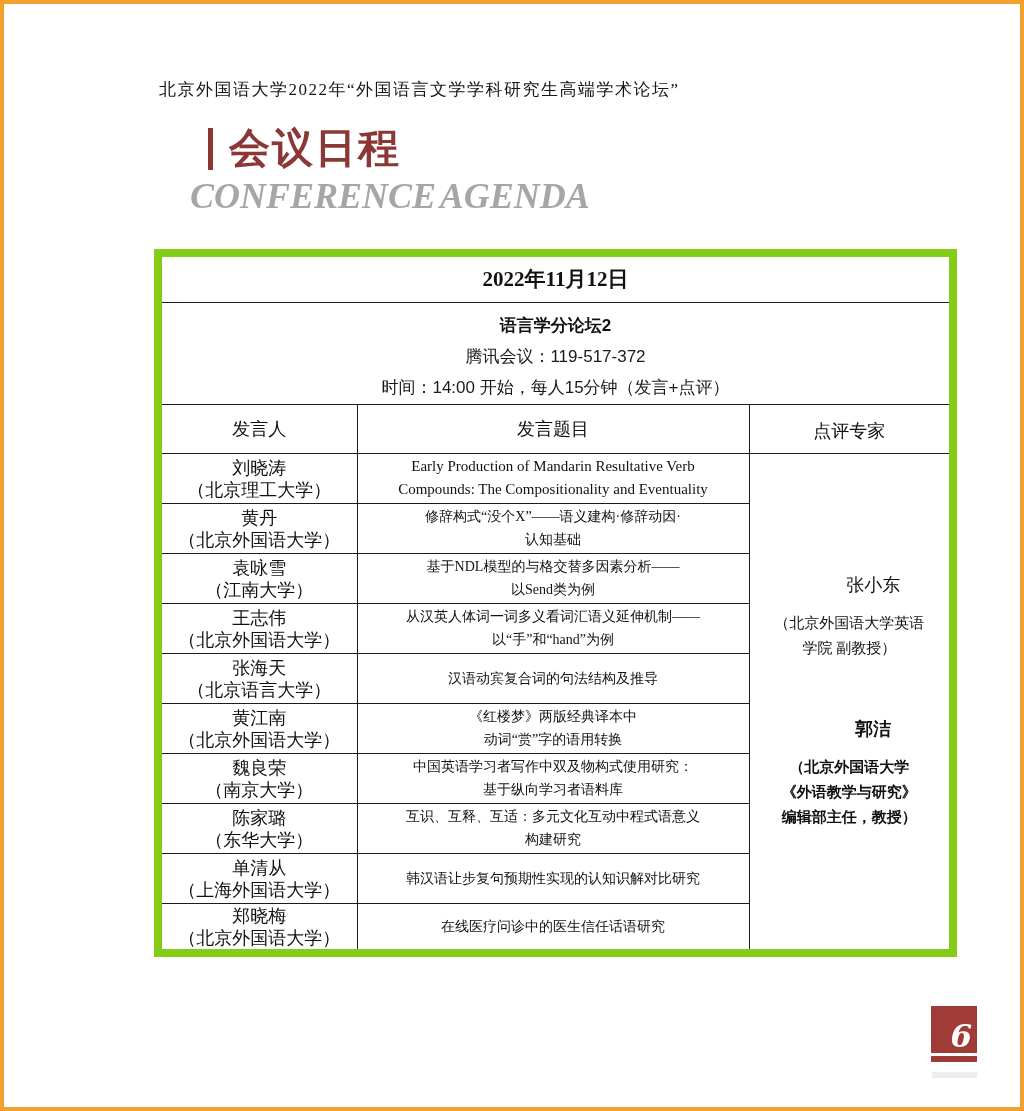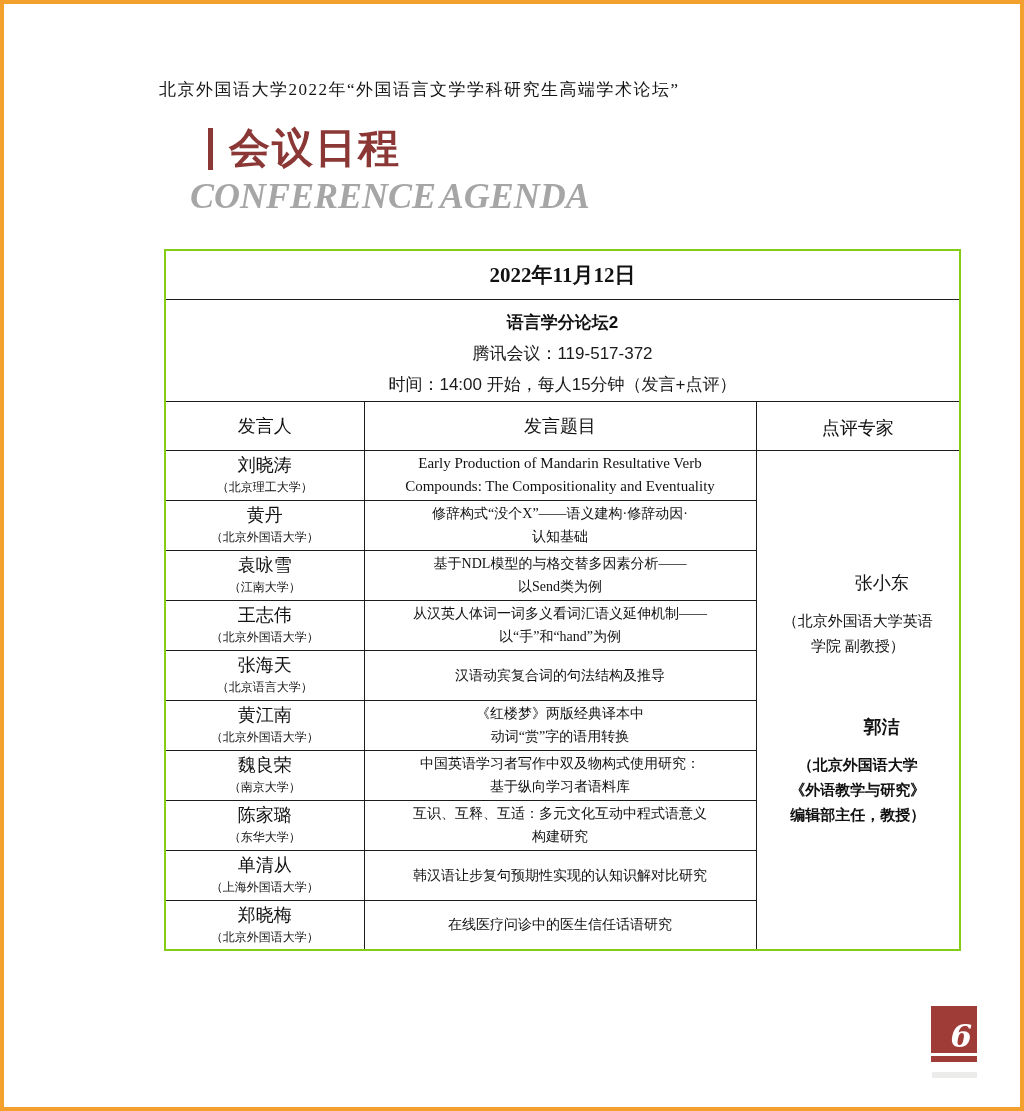--- a/index.html
+++ b/index.html
@@ -45,24 +45,24 @@
   .title-en{
     margin:4px 0 0 18px;
     font-family: var(--serif);
     font-style:italic; font-weight:700;
     font-size:36px; letter-spacing:0px;
     word-spacing:-4px;
     color:var(--subtitle_gray,#A6A6A6);
   }
   
   table.agenda{
-    position:absolute; left:160px; top:245px;
+    position:absolute; left:150px; top:245px;
     width:795px;
     border-collapse:collapse; table-layout:fixed;
-    border:2px solid #84cc16;
+    border:8px solid #84cc16;
   }
   table.agenda td, table.agenda th{
     border:1px solid #1c1c1c;
     text-align:center; vertical-align:middle;
   }
   tr.r-date{ height:49px; }
   .cell-date{
     font-family:var(--serif); font-weight:700; font-size:21px;
   }
   tr.r-session{ height:102px; }
@@ -72,21 +72,21 @@
   }
   .session-meeting, .session-time{
     font-family:var(--sans); font-weight:400; font-size:17px;
     line-height:31px; color:#1a1a1a;
   }
   tr.r-head{ height:49px; }
   table.agenda th{ font-weight:400; font-family:Liberation Sans, sans-serif; font-size:18px; }
   th.h-reviewer{ vertical-align:top; padding-top:5px; }
   tr.r-data{ height:50px; }
   .spk-name{ font-size:18px; line-height:25px; }
-  .spk-affil{ font-size:12px; line-height:19px; }
+  .spk-affil{ font-size:18px; line-height:19px; }
   .cell-topic div{ font-size:14px; line-height:23px; }
   .cell-topic .en{ font-size:15px; }
   .cell-reviewer{ vertical-align:middle; }
   .reviewer-block + .reviewer-block{ margin-top:56px;font-weight:bold; }
   .rev-name{ font-size:18px; line-height:24px; margin-bottom:14px;margin-left:48px; }
   .rev-affil div{ font-size:15px; line-height:25px; }
   
   .page-badge{
     position:absolute; left:927px; top:1002px;
     width:46px; height:56px;

